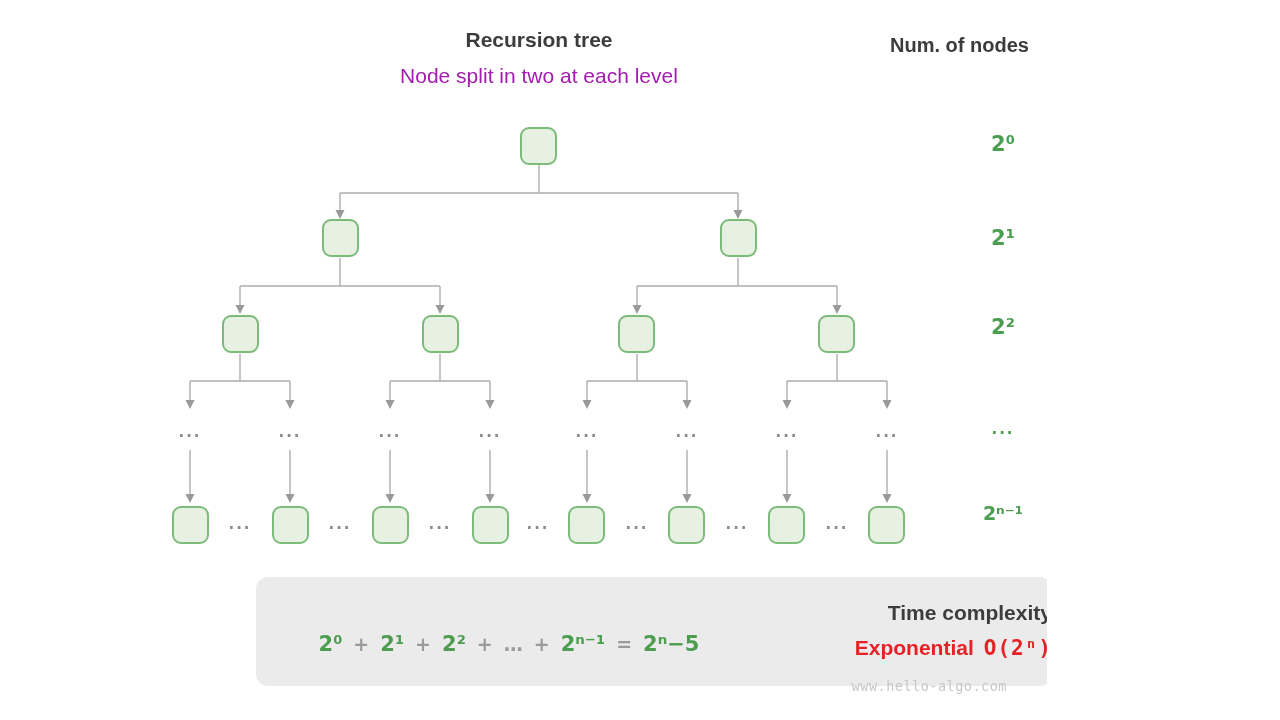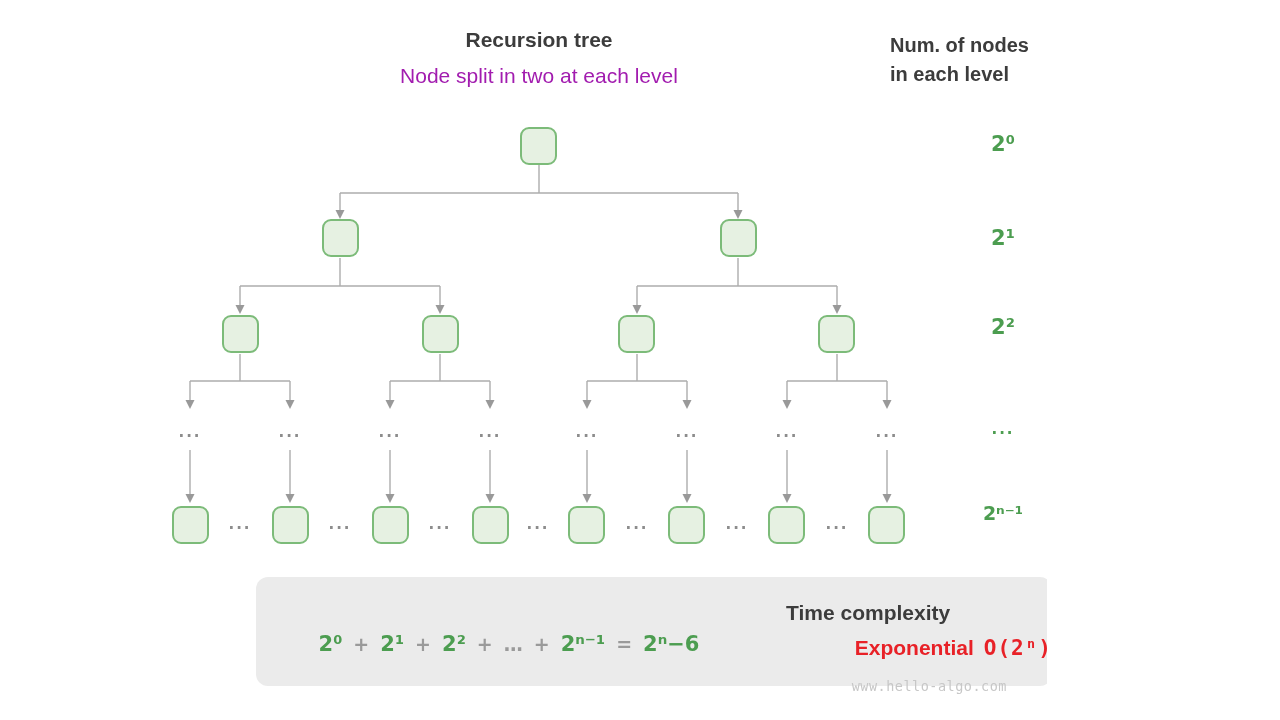--- a/index.html
+++ b/index.html
@@ -34,40 +34,39 @@
 
   .summary-box { left:256px; top:577px; width:796px; height:109px;
           background:#ebebeb; border-radius:12px; }
   .ops-title { left:3px; top:25px; width:500px; text-align:center;
           font-size:21px; font-weight:bold; color:#3c3c3c; }
   .eq   { left:3px; top:55px; width:500px; display:flex; justify-content:center;
           align-items:baseline; gap:11px;
           font-family:"DejaVu Sans", sans-serif; font-weight:bold; font-size:21px; }
   .eq .green { color:#4c9d50; }
   .eq .gray  { color:#9a9a9a; font-size:19px; }
-  .time-title { left:530px; top:24px; width:266px; text-align:left;
+  .time-title { left:530px; top:24px; width:266px; text-align:right;
           font-size:21px; font-weight:bold; color:#3c3c3c; }
   .complexity { left:530px; top:59px; width:266px; text-align:right;
           font-size:21px; font-weight:bold; color:#e82127; white-space:nowrap; }
   .complexity .notation { font-family:"DejaVu Sans Mono","DejaVu Sans",monospace;
           margin-left:10px; letter-spacing:1px; }
 
   .watermark { right:40px; top:678px; font-family:"DejaVu Sans Mono",monospace;
           font-size:13.5px; color:#c7c7c7; letter-spacing:0.5px; }
 </style>
 </head>
 <body>
 
 <div class="canvas">
 
   <div class="abs title">Recursion tree</div>
   <div class="abs subtitle">Node split in two at each level</div>
   <div class="abs right-header">
     <div>Num. of nodes</div>
-    <div>in each level</div>
   </div>
 
   <svg class="abs" style="left:0;top:0" width="1280" height="720" viewBox="0 0 1280 720">
     <defs>
       <marker id="ah" markerWidth="10" markerHeight="10" refX="0" refY="4.5" orient="auto" markerUnits="userSpaceOnUse">
         <path d="M0,0 L9,4.5 L0,9 Z" fill="#999999"></path>
       </marker>
     </defs>
 
     <g stroke="#adadad" stroke-width="1.4" fill="none">
@@ -162,21 +161,21 @@
       <span class="green">2⁰</span>
       <span class="gray">+</span>
       <span class="green">2¹</span>
       <span class="gray">+</span>
       <span class="green">2²</span>
       <span class="gray">+</span>
       <span class="gray">…</span>
       <span class="gray">+</span>
       <span class="green">2ⁿ⁻¹</span>
       <span class="gray">=</span>
-      <span class="green">2ⁿ−6</span>
+      <span class="green">2ⁿ−5</span>
     </div>
     <div class="abs time-title">Time complexity</div>
     <div class="abs complexity">
       <span>Exponential</span><span class="notation">O(2ⁿ)</span>
     </div>
   </div>
 
   <div class="abs watermark">www.hello-algo.com</div>
 
 </div>

